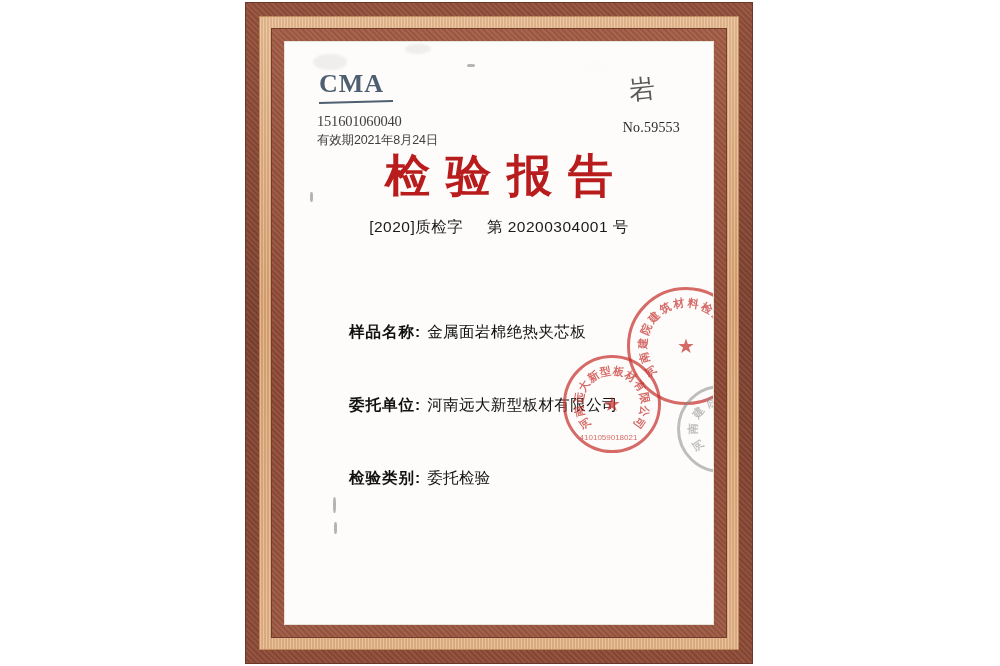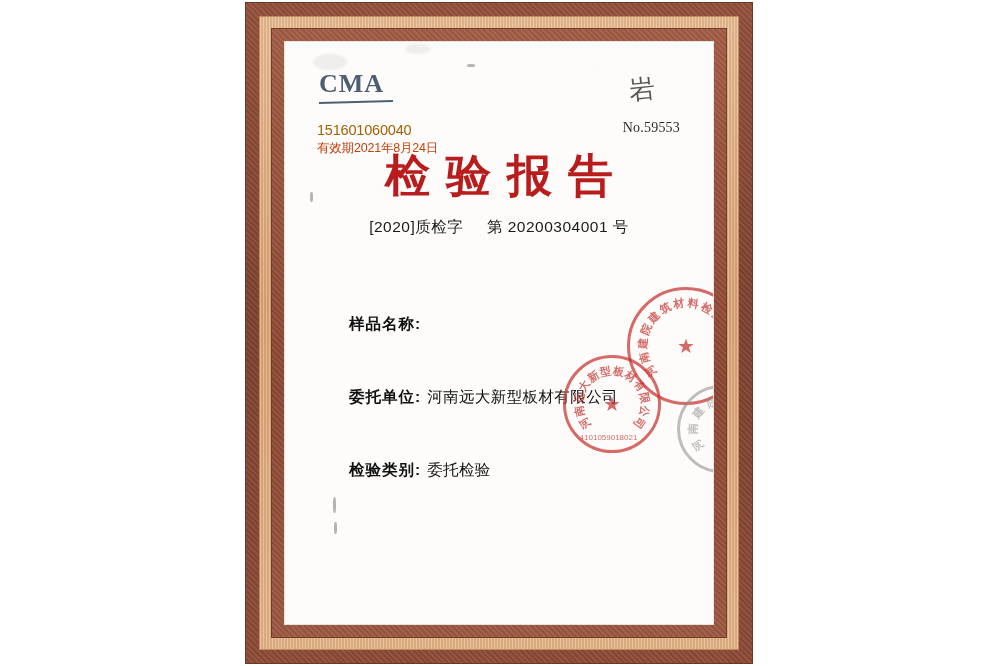--- a/index.html
+++ b/index.html
@@ -99,29 +99,29 @@
   #cma-underline {
     position: absolute;
     left: 2px;
     top: 31px;
     width: 74px;
     height: 2px;
     background: #4d5f70;
     transform: rotate(-1.5deg);
   }
   #cma-number {
-    font-family: Liberation Sans, sans-serif;
+    font-family: Liberation Serif, serif;
     font-size: 14.5px;
-    color: #a16207;
-    margin-top: 24px;
+    color: #404040;
+    margin-top: 15px;
     letter-spacing: -0.2px;
   }
   #cma-valid {
     font-size: 12.5px;
-    color: #c2410c;
+    color: #404040;
     margin-top: 2px;
     letter-spacing: -0.2px;
   }
 
   
   #hand-mark {
     position: absolute;
     right: 58px;
     top: 30px;
     font-family: "Liberation Serif", serif;
@@ -174,21 +174,21 @@
   .field-row {
     position: absolute;
     left: 0;
     right: 0;
     font-size: 15.5px;
     color: #111;
     letter-spacing: 0.4px;
   }
   .field-inner {
     width: 300px;
-    margin: 0 auto;
+    margin: 8px auto;
     display: flex;
     align-items: baseline;
     text-align: center;
   }
   .field-label {
     font-weight: bold;
     white-space: nowrap;
     letter-spacing: 1px;
   }
   .field-value {
@@ -322,20 +322,21 @@
 
         <div id="doc-subtitle">
           <span>[2020]质检字</span>
           <span class="gap"></span>
           <span>第 20200304001 号</span>
         </div>
 
         <div class="field-row" id="row-sample">
           <div class="field-inner">
             <span class="field-label">样品名称:</span>
+            <span class="field-value">金属面岩棉绝热夹芯板</span>
           </div>
         </div>
 
         <div class="field-row" id="row-type">
           <div class="field-inner">
             <span class="field-label">检验类别:</span>
             <span class="field-value">委托检验</span>
           </div>
         </div>
 

